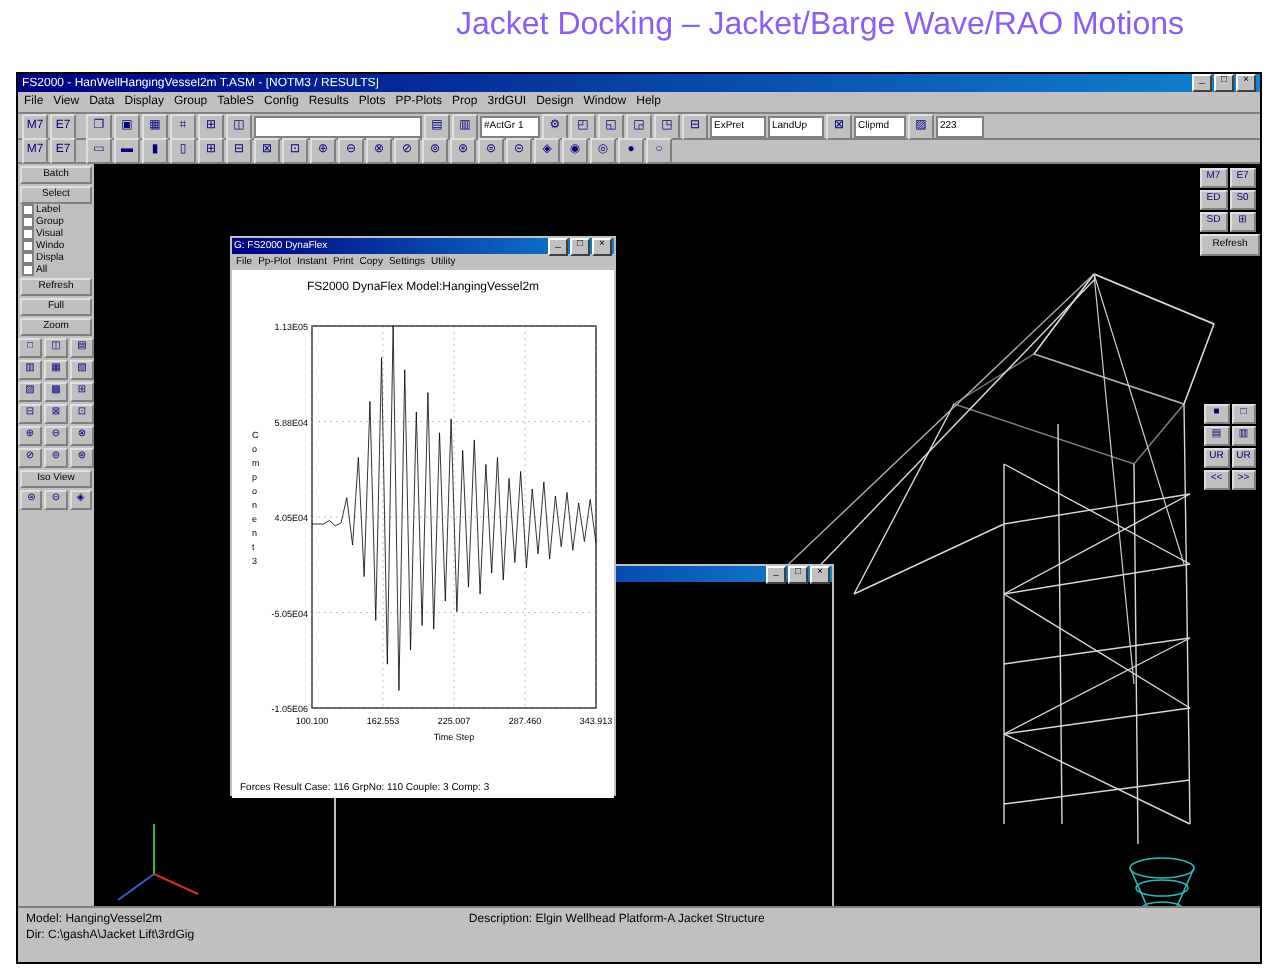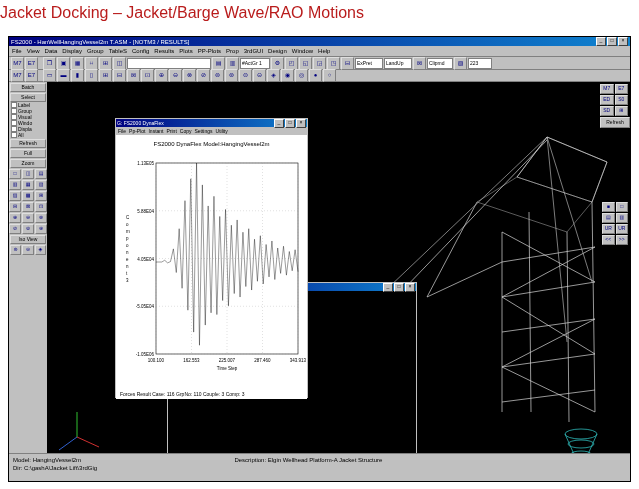--- a/index.html
+++ b/index.html
@@ -1,19 +1,19 @@
 <!DOCTYPE html>
 <html><head>
 <meta charset="utf-8">
 <style>
   html,body{margin:0;padding:0;background:#ffffff;}
   body{width:639px;height:489px;font-family:"Liberation Sans",sans-serif;overflow:hidden;}
   .slide-title{
-    position:absolute;left:0;top:4px;width:592px;text-align:left;
-    font-size:16px;color:#b91c1c;font-family:"Liberation Sans",sans-serif;
+    position:absolute;left:0;top:4px;width:592px;text-align:right;
+    font-size:16px;color:#8b5cf6;font-family:"Liberation Sans",sans-serif;
   }
   .app-window{
     position:absolute;left:8px;top:36px;width:623px;height:446px;
     background:#c0c0c0;border:1px solid #000;box-sizing:border-box;
   }
   .title-bar{
     height:9px;background:linear-gradient(90deg,#000080,#1084d0);
     display:flex;align-items:center;justify-content:space-between;
     padding:0 2px;box-sizing:border-box;
   }

